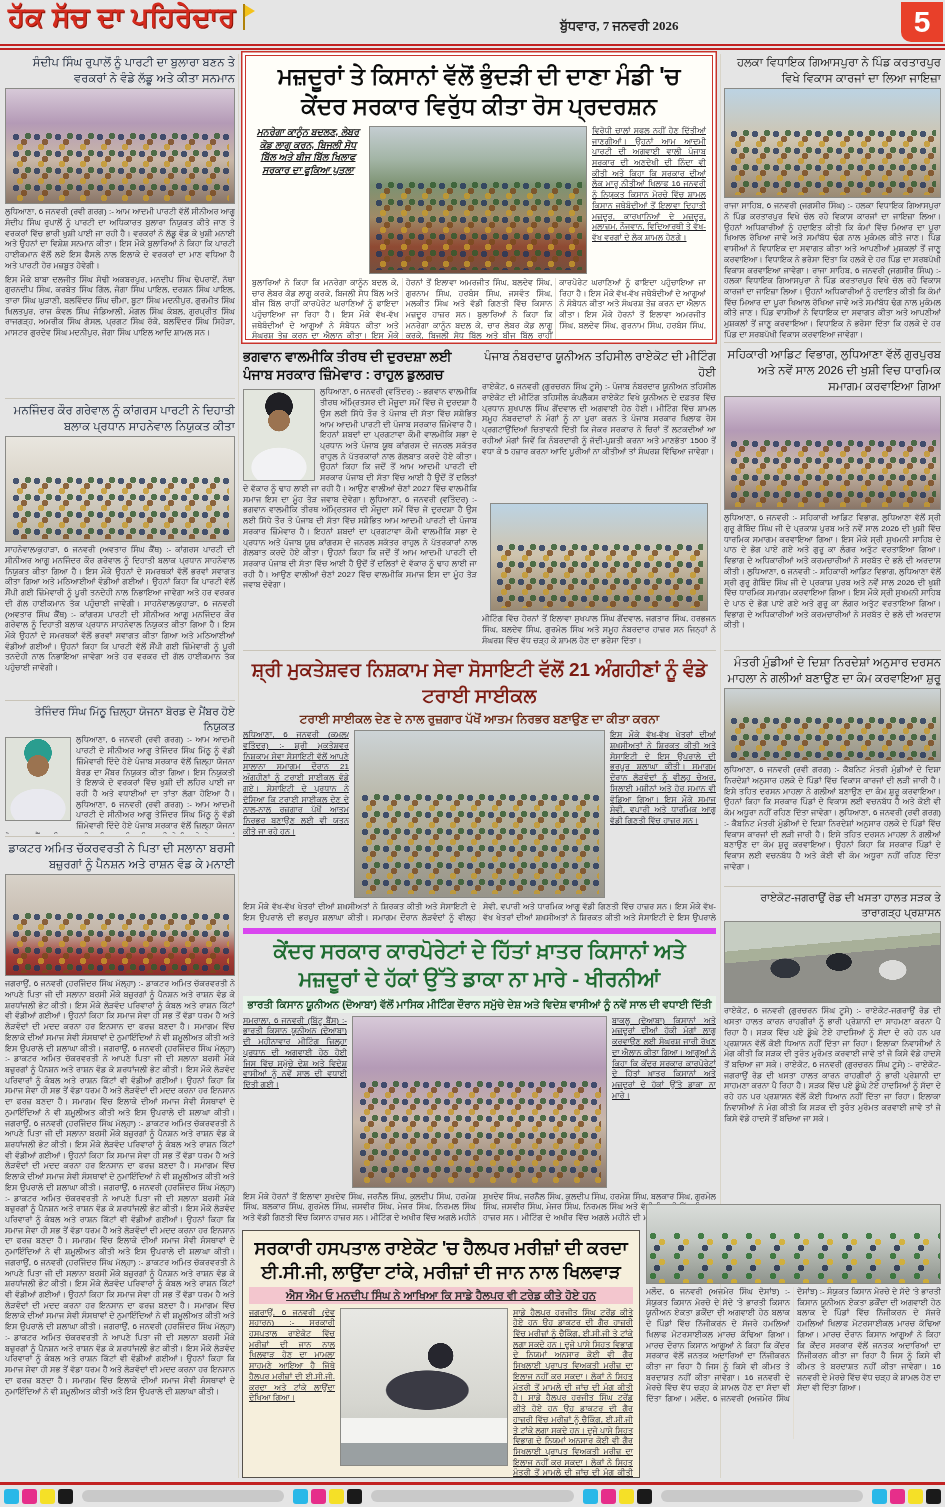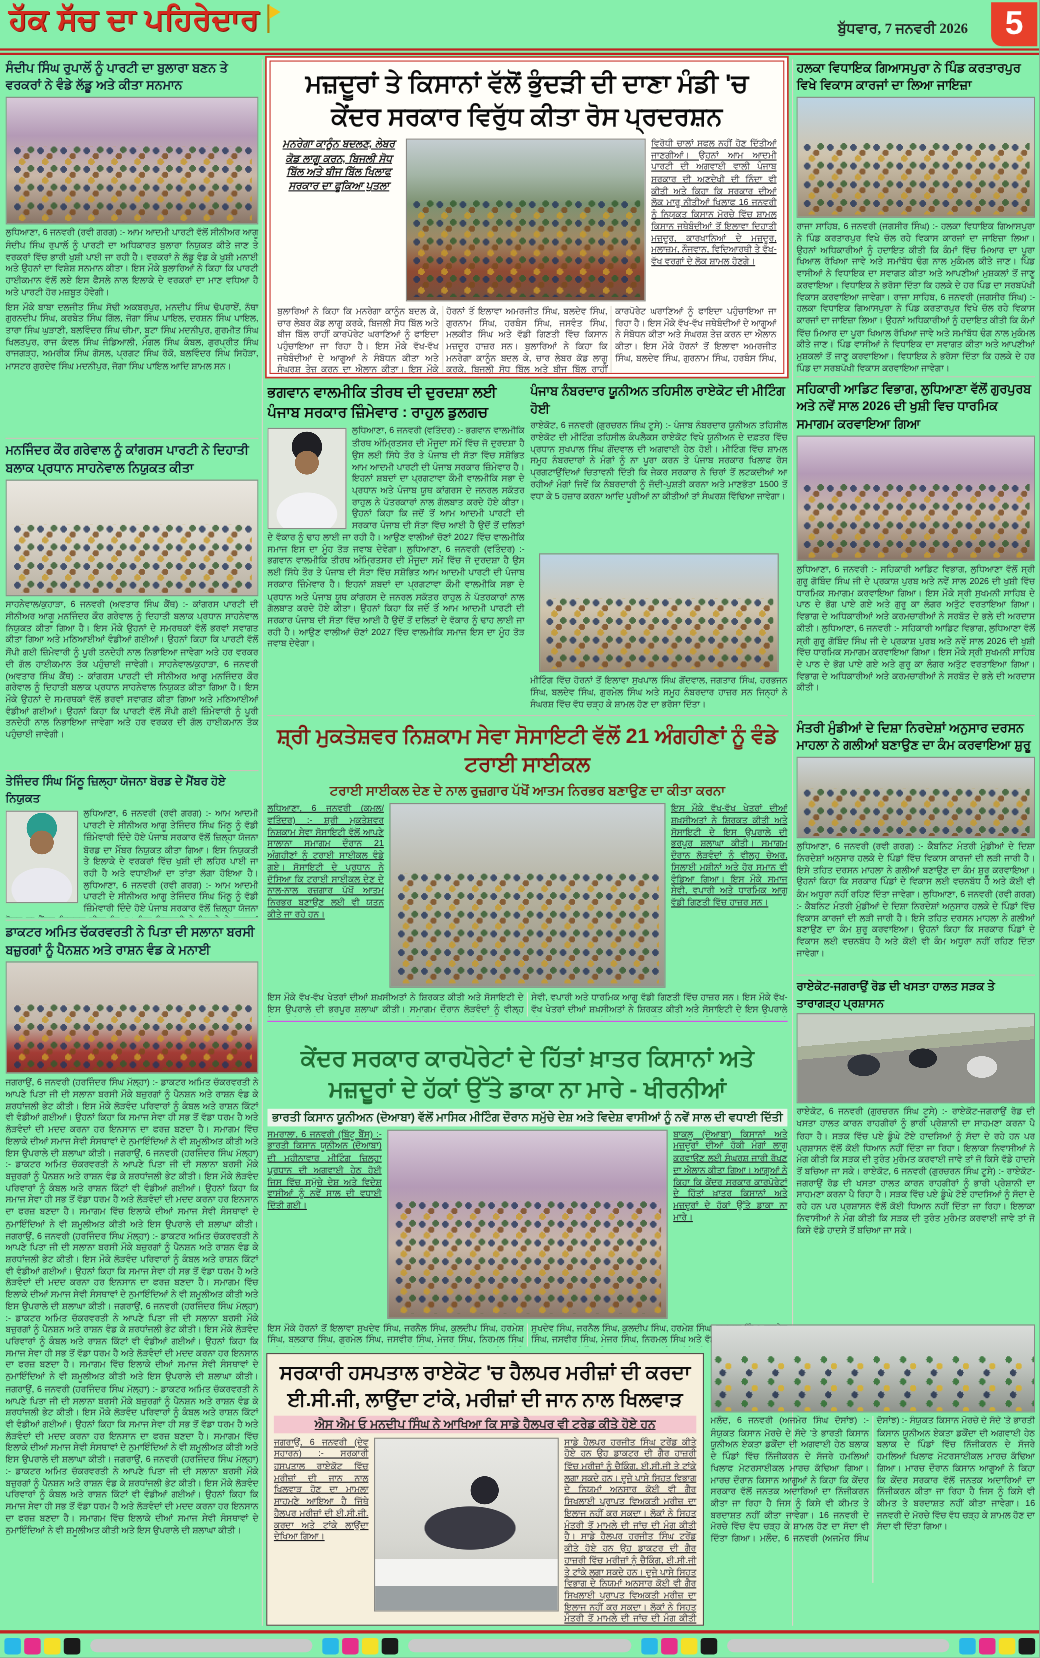--- a/index.html
+++ b/index.html
@@ -1,32 +1,32 @@
 <!DOCTYPE html>
 <html><head>
 <meta charset="utf-8">
 <style>
   html,body{margin:0;padding:0;background:#888;}
-  .page{position:relative;width:945px;height:1507px;background:#86efac;margin:0 auto;
+  .page{position:relative;width:945px;height:1507px;background:#e5e5e5;margin:0 auto;
         font-family:"Liberation Sans","DejaVu Sans",sans-serif;color:#1c1c22;overflow:hidden;}
   .abs{position:absolute;box-sizing:border-box;}
   .art{overflow:hidden;}
   
   .masthead-title{font-size:27px;font-weight:800;color:#d42b1e;letter-spacing:.5px;
         text-shadow:1px 1px 0 #8a1408;line-height:1;white-space:nowrap;}
   .flag{display:inline-block;position:relative;width:12px;height:26px;vertical-align:top;}
   .flag::before{content:"";position:absolute;left:5px;top:0;width:2px;height:26px;background:#b0820a;}
   .flag::after{content:"";position:absolute;left:7px;top:1px;border-top:6px solid transparent;
         border-bottom:6px solid transparent;border-left:10px solid #f4c21a;}
   .m-underline{height:6px;border-top:2px solid #c22222;border-bottom:2px solid #c22222;}
-  .date-line{font-family:"Liberation Serif","DejaVu Serif",serif;font-size:13px;font-weight:700;color:#222;text-align:right;}
+  .date-line{font-family:"Liberation Serif","DejaVu Serif",serif;font-size:13px;font-weight:700;color:#222;text-align:left;}
   .pagenum{background:#e8402a;color:#fff;font-weight:800;font-size:30px;display:flex;
         align-items:center;justify-content:center;border-bottom-left-radius:10px;}
   
-  .h-col{font-size:11.5px;font-weight:700;text-align:left;line-height:1.4;margin:0 0 2px 0;color:#101c30;}
+  .h-col{font-size:11.5px;font-weight:400;text-align:right;line-height:1.4;margin:0 0 2px 0;color:#101c30;}
   .h-col.black{color:#0d0d0d;}
   .h-col.small{font-size:10.5px;}
   .h-main{font-size:23px;font-weight:800;text-align:center;line-height:1.3;margin:2px 0 4px 0;color:#0b0b0b;}
   .h-mid{font-size:13.5px;font-weight:800;text-align:left;line-height:1.35;margin:0 0 3px 0;color:#0d0d0d;}
   .h-banner{font-size:19px;font-weight:800;text-align:center;color:#7c1b12;line-height:1.35;margin:4px;}
   .h-banner-sub{font-size:12px;font-weight:700;text-align:center;color:#6b2a14;margin:2px 0 4px 0;}
   .h-green{font-size:21px;font-weight:800;text-align:center;color:#1e6b30;line-height:1.35;margin:0 0 2px 0;}
   .h-green-sub{font-size:10.5px;font-weight:700;text-align:center;color:#0e3d1c;background:#eaf4ea;
         padding:2px 1px;margin:0 0 3px 0;}
   .h-hosp{font-size:18px;font-weight:800;text-align:center;color:#0d0d0d;line-height:1.35;margin:1px 0 2px 0;}
@@ -170,21 +170,21 @@
         <p class="body">ਲੁਧਿਆਣਾ, 6 ਜਨਵਰੀ (ਕਮਲ/ਵਤਿੰਦਰ) :- ਸ਼੍ਰੀ ਮੁਕਤੇਸ਼ਵਰ ਨਿਸ਼ਕਾਮ ਸੇਵਾ ਸੋਸਾਇਟੀ ਵੱਲੋਂ ਆਪਣੇ ਸਾਲਾਨਾ ਸਮਾਗਮ ਦੌਰਾਨ 21 ਅੰਗਹੀਣਾਂ ਨੂੰ ਟਰਾਈ ਸਾਈਕਲ ਵੰਡੇ ਗਏ। ਸੋਸਾਇਟੀ ਦੇ ਪ੍ਰਧਾਨ ਨੇ ਦੱਸਿਆ ਕਿ ਟਰਾਈ ਸਾਈਕਲ ਦੇਣ ਦੇ ਨਾਲ-ਨਾਲ ਰੁਜ਼ਗਾਰ ਪੱਖੋਂ ਆਤਮ ਨਿਰਭਰ ਬਣਾਉਣ ਲਈ ਵੀ ਯਤਨ ਕੀਤੇ ਜਾ ਰਹੇ ਹਨ।</p>
       </div>
       <div class="ph ph-f heads" style="flex:1;margin:0 5px"></div>
       <div style="width:106px">
         <p class="body">ਇਸ ਮੌਕੇ ਵੱਖ-ਵੱਖ ਖੇਤਰਾਂ ਦੀਆਂ ਸ਼ਖ਼ਸੀਅਤਾਂ ਨੇ ਸ਼ਿਰਕਤ ਕੀਤੀ ਅਤੇ ਸੋਸਾਇਟੀ ਦੇ ਇਸ ਉਪਰਾਲੇ ਦੀ ਭਰਪੂਰ ਸ਼ਲਾਘਾ ਕੀਤੀ। ਸਮਾਗਮ ਦੌਰਾਨ ਲੋੜਵੰਦਾਂ ਨੂੰ ਵੀਲ੍ਹ ਚੇਅਰ, ਸਿਲਾਈ ਮਸ਼ੀਨਾਂ ਅਤੇ ਹੋਰ ਸਮਾਨ ਵੀ ਵੰਡਿਆ ਗਿਆ। ਇਸ ਮੌਕੇ ਸਮਾਜ ਸੇਵੀ, ਵਪਾਰੀ ਅਤੇ ਧਾਰਮਿਕ ਆਗੂ ਵੱਡੀ ਗਿਣਤੀ ਵਿੱਚ ਹਾਜ਼ਰ ਸਨ।</p>
       </div>
     </div>
     <p class="body cols2" style="height:42px;margin-top:4px">ਇਸ ਮੌਕੇ ਵੱਖ-ਵੱਖ ਖੇਤਰਾਂ ਦੀਆਂ ਸ਼ਖ਼ਸੀਅਤਾਂ ਨੇ ਸ਼ਿਰਕਤ ਕੀਤੀ ਅਤੇ ਸੋਸਾਇਟੀ ਦੇ ਇਸ ਉਪਰਾਲੇ ਦੀ ਭਰਪੂਰ ਸ਼ਲਾਘਾ ਕੀਤੀ। ਸਮਾਗਮ ਦੌਰਾਨ ਲੋੜਵੰਦਾਂ ਨੂੰ ਵੀਲ੍ਹ ਚੇਅਰ, ਸਿਲਾਈ ਮਸ਼ੀਨਾਂ ਅਤੇ ਹੋਰ ਸਮਾਨ ਵੀ ਵੰਡਿਆ ਗਿਆ। ਇਸ ਮੌਕੇ ਸਮਾਜ ਸੇਵੀ, ਵਪਾਰੀ ਅਤੇ ਧਾਰਮਿਕ ਆਗੂ ਵੱਡੀ ਗਿਣਤੀ ਵਿੱਚ ਹਾਜ਼ਰ ਸਨ। ਇਸ ਮੌਕੇ ਵੱਖ-ਵੱਖ ਖੇਤਰਾਂ ਦੀਆਂ ਸ਼ਖ਼ਸੀਅਤਾਂ ਨੇ ਸ਼ਿਰਕਤ ਕੀਤੀ ਅਤੇ ਸੋਸਾਇਟੀ ਦੇ ਇਸ ਉਪਰਾਲੇ ਦੀ ਭਰਪੂਰ ਸ਼ਲਾਘਾ ਕੀਤੀ। ਸਮਾਗਮ ਦੌਰਾਨ ਲੋੜਵੰਦਾਂ ਨੂੰ ਵੀਲ੍ਹ ਚੇਅਰ, ਸਿਲਾਈ ਮਸ਼ੀਨਾਂ ਅਤੇ ਹੋਰ ਸਮਾਨ ਵੀ ਵੰਡਿਆ ਗਿਆ। ਇਸ ਮੌਕੇ ਸਮਾਜ ਸੇਵੀ, ਵਪਾਰੀ ਅਤੇ ਧਾਰਮਿਕ ਆਗੂ ਵੱਡੀ ਗਿਣਤੀ ਵਿੱਚ ਹਾਜ਼ਰ ਸਨ।</p>
   </section>
 
-  <section class="abs art" style="left:243px;top:928px;width:473px;height:296px;border-top:1px solid #d946ef;padding-top:20px">
+  <section class="abs art" style="left:243px;top:928px;width:473px;height:296px;border-top:6px solid #d946ef;padding-top:3px">
     <h2 class="h-green">ਕੇਂਦਰ ਸਰਕਾਰ ਕਾਰਪੋਰੇਟਾਂ ਦੇ ਹਿੱਤਾਂ ਖ਼ਾਤਰ ਕਿਸਾਨਾਂ ਅਤੇ ਮਜ਼ਦੂਰਾਂ ਦੇ ਹੱਕਾਂ ਉੱਤੇ ਡਾਕਾ ਨਾ ਮਾਰੇ - ਖੀਰਨੀਆਂ</h2>
     <p class="h-green-sub">ਭਾਰਤੀ ਕਿਸਾਨ ਯੂਨੀਅਨ (ਦੋਆਬਾ) ਵੱਲੋਂ ਮਾਸਿਕ ਮੀਟਿੰਗ ਦੌਰਾਨ ਸਮੁੱਚੇ ਦੇਸ਼ ਅਤੇ ਵਿਦੇਸ਼ ਵਾਸੀਆਂ ਨੂੰ ਨਵੇਂ ਸਾਲ ਦੀ ਵਧਾਈ ਦਿੱਤੀ</p>
     <div class="row" style="height:172px">
       <div style="width:104px">
         <p class="body">ਸਮਰਾਲਾ, 6 ਜਨਵਰੀ (ਬਿੱਟੂ ਬੈਂਸ) :- ਭਾਰਤੀ ਕਿਸਾਨ ਯੂਨੀਅਨ (ਦੋਆਬਾ) ਦੀ ਮਹੀਨਾਵਾਰ ਮੀਟਿੰਗ ਜ਼ਿਲ੍ਹਾ ਪ੍ਰਧਾਨ ਦੀ ਅਗਵਾਈ ਹੇਠ ਹੋਈ ਜਿਸ ਵਿੱਚ ਸਮੁੱਚੇ ਦੇਸ਼ ਅਤੇ ਵਿਦੇਸ਼ ਵਾਸੀਆਂ ਨੂੰ ਨਵੇਂ ਸਾਲ ਦੀ ਵਧਾਈ ਦਿੱਤੀ ਗਈ।</p>
       </div>
       <div class="ph ph-b heads" style="flex:1;margin:0 5px"></div>
       <div style="width:104px">
         <p class="body">ਬਾਕਲੂ (ਦੋਆਬਾ) ਕਿਸਾਨਾਂ ਅਤੇ ਮਜ਼ਦੂਰਾਂ ਦੀਆਂ ਹੱਕੀ ਮੰਗਾਂ ਲਾਗੂ ਕਰਵਾਉਣ ਲਈ ਸੰਘਰਸ਼ ਜਾਰੀ ਰੱਖਣ ਦਾ ਐਲਾਨ ਕੀਤਾ ਗਿਆ। ਆਗੂਆਂ ਨੇ ਕਿਹਾ ਕਿ ਕੇਂਦਰ ਸਰਕਾਰ ਕਾਰਪੋਰੇਟਾਂ ਦੇ ਹਿੱਤਾਂ ਖ਼ਾਤਰ ਕਿਸਾਨਾਂ ਅਤੇ ਮਜ਼ਦੂਰਾਂ ਦੇ ਹੱਕਾਂ ਉੱਤੇ ਡਾਕਾ ਨਾ ਮਾਰੇ।</p>
       </div>

